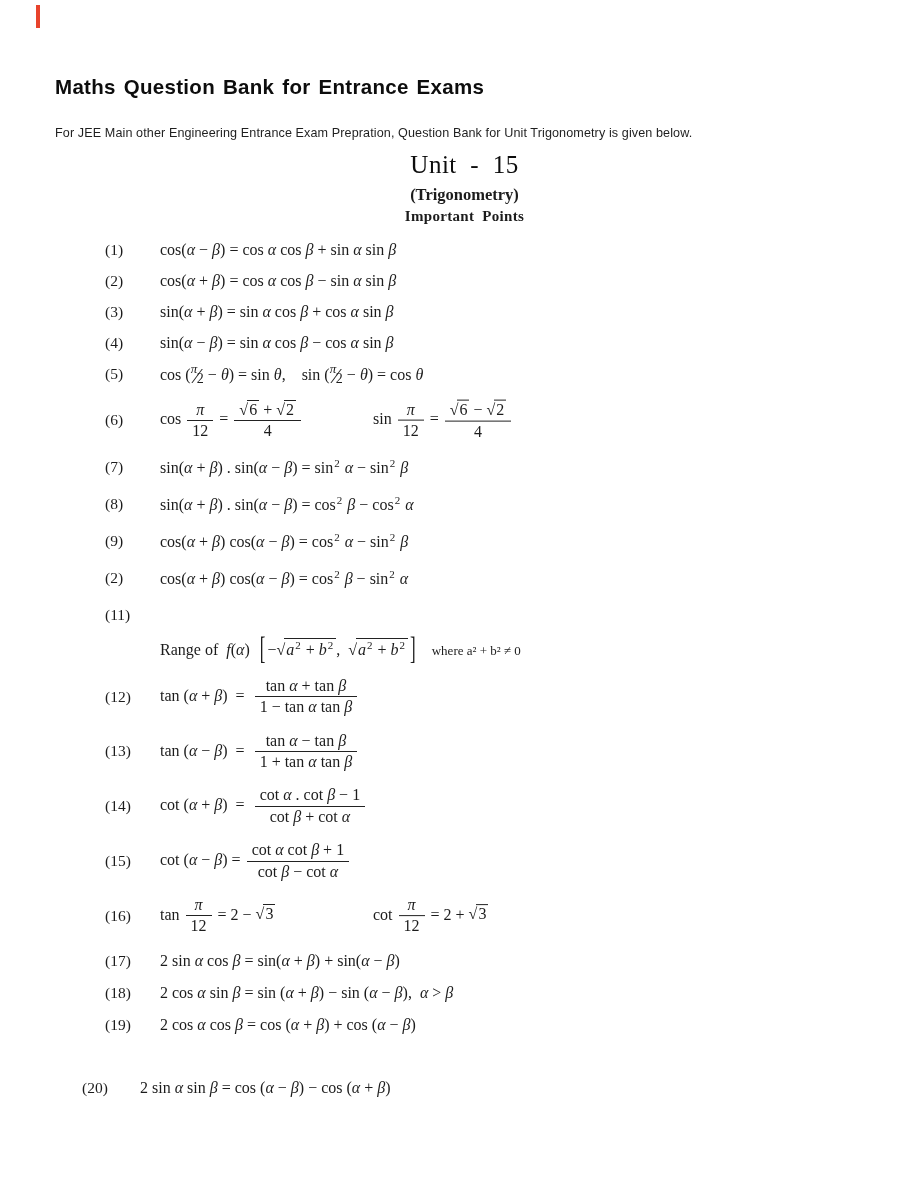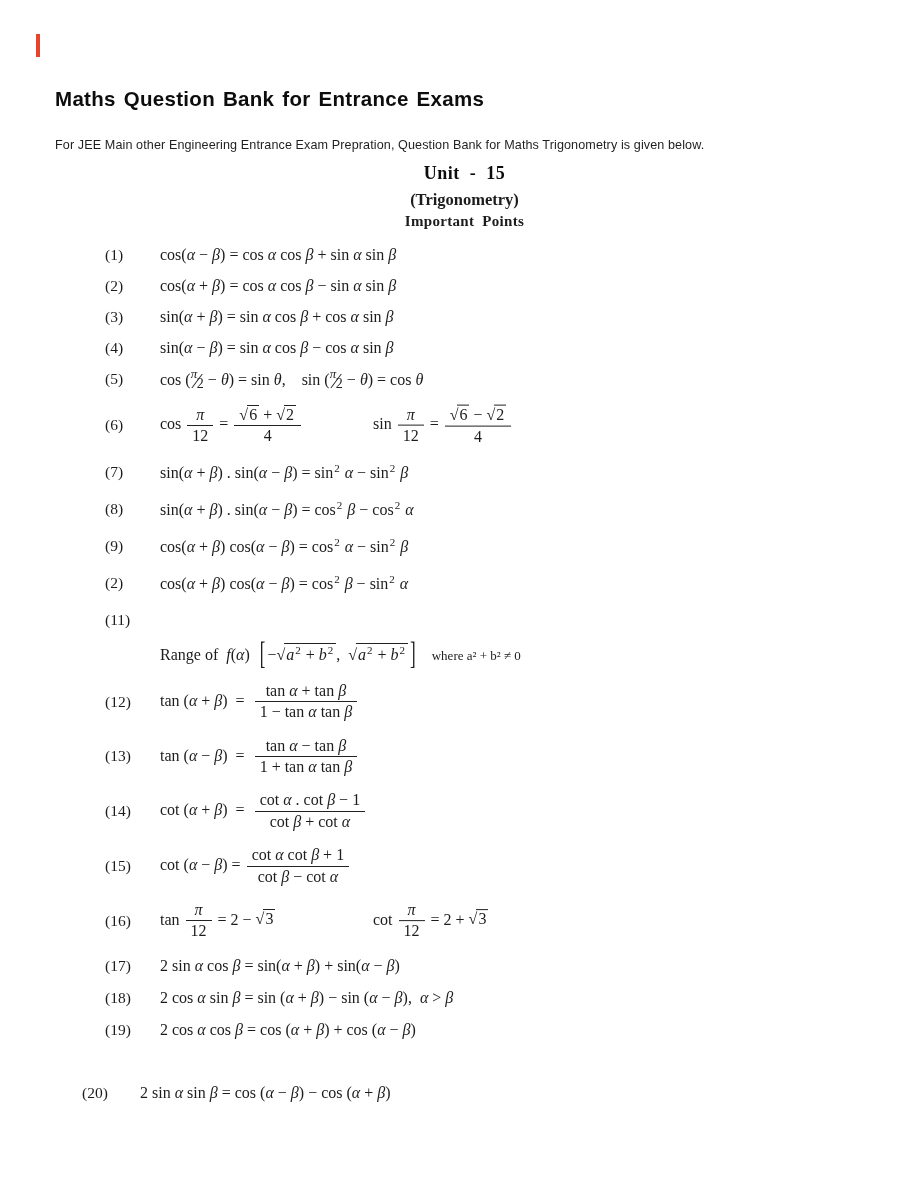--- a/index.html
+++ b/index.html
@@ -1,26 +1,26 @@
 <!DOCTYPE html>
 <html><head>
 <meta charset="utf-8">
 <style>
   * { box-sizing: border-box; }
   html,body { margin:0; padding:0; background:#ffffff; }
   body { width:900px; height:1200px; overflow:hidden; font-family:"Liberation Serif", serif; color:#1c1c1c; }
-  .page { position:relative; width:900px; height:1052px; padding:58px 40px 0 55px;margin-top:29px; }
+  .page { position:relative; width:900px; height:1052px; padding:75px 40px 0 55px; }
 
   .corner-mark { position:absolute; left:36px; top:5px; width:4px; height:23px; background:#e8432c; }
 
   .page-title { font-family:"Liberation Sans", sans-serif; font-size:20.5px; font-weight:bold; color:#0d0d0d; margin:0; letter-spacing:0.3px; word-spacing:2px; }
   .intro { font-family:"Liberation Sans", sans-serif; font-size:12.6px; color:#1f1f1f; margin:27px 0 0 0; letter-spacing:0.1px; }
 
   .center-block { text-align:center; margin-top:11px; padding-left:14px; }
-  .unit-heading { font-size:18px; font-weight:bold; color:#0d0d0d; white-space:pre; letter-spacing:0.5px; }
+  .unit-heading { font-size:25px; font-weight:normal; color:#0d0d0d; white-space:pre; letter-spacing:0.5px; }
   .unit-subheading { font-size:16.5px; font-weight:bold; margin-top:6px; }
   .section-heading { font-size:15px; font-weight:bold; margin-top:3px; white-space:pre; letter-spacing:0.3px; }
 
   .formula-list { margin-top:12px; }
   .formula-row { position:relative; display:flex; align-items:center; font-size:16px; min-height:25px; margin-bottom:6px; }
   .row-num { flex:none; width:55px; margin-left:50px; font-size:15.5px; }
   .math { white-space:pre; }
   .part2 { position:absolute; left:318px; top:50%; transform:translateY(-50%); }
 
   .math sup { font-size:11px; vertical-align:super; margin:0 1px; }
@@ -58,21 +58,21 @@
   .formula-row:nth-child(20) { margin-bottom:7px; }
   .formula-row:nth-child(21) { margin-top:38px; }
   .formula-row:nth-child(21) .row-num { margin-left:27px; width:58px; }
 </style>
 </head>
 <body>
 
 <div class="page">
   <div class="corner-mark" style="background: rgb(232, 67, 44);"></div>
   <h1 class="page-title">Maths Question Bank for Entrance Exams</h1>
-  <p class="intro">For JEE Main other Engineering Entrance Exam Prepration, Question Bank for Maths Trigonometry is given below.</p>
+  <p class="intro">For JEE Main other Engineering Entrance Exam Prepration, Question Bank for Unit Trigonometry is given below.</p>
   <div class="center-block">
     <div class="unit-heading">Unit  -  15</div>
     <div class="unit-subheading">(Trigonometry)</div>
     <div class="section-heading">Important  Points</div>
   </div>
   <div class="formula-list">
       <div class="formula-row">
         <span class="row-num">(1)</span>
         <span class="math">cos(<i class="gk">α</i> − <i class="gk">β</i>) = cos <i class="gk">α</i> cos <i class="gk">β</i> + sin <i class="gk">α</i> sin <i class="gk">β</i></span>
       </div>

